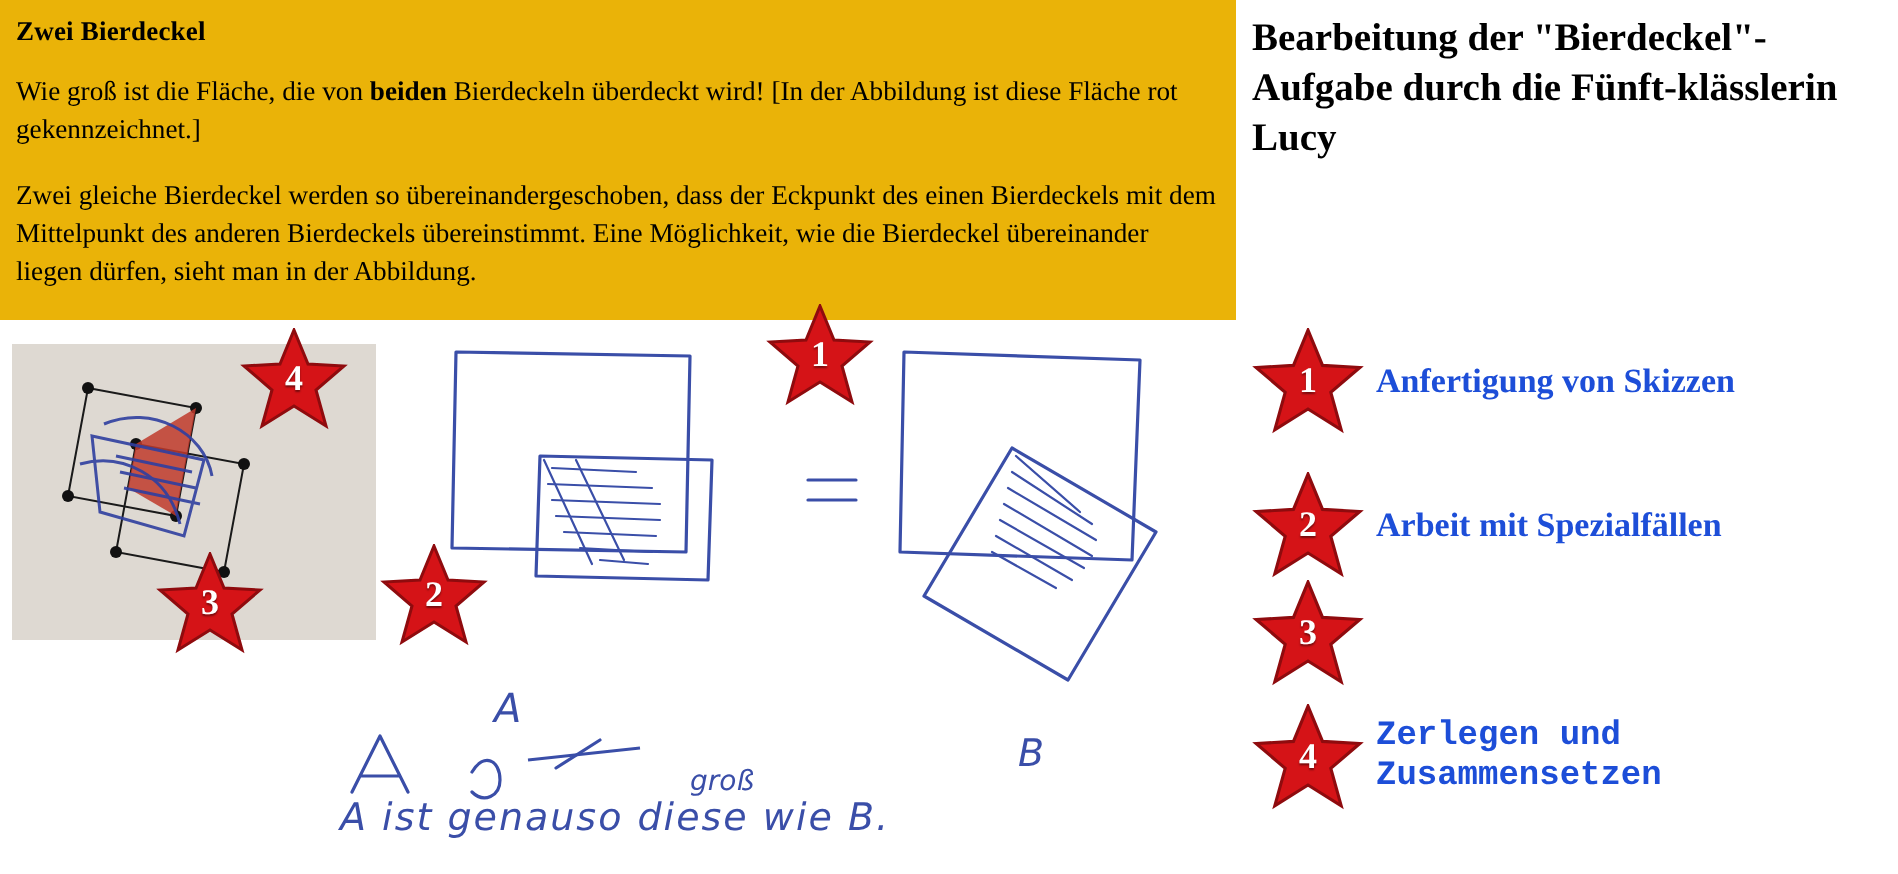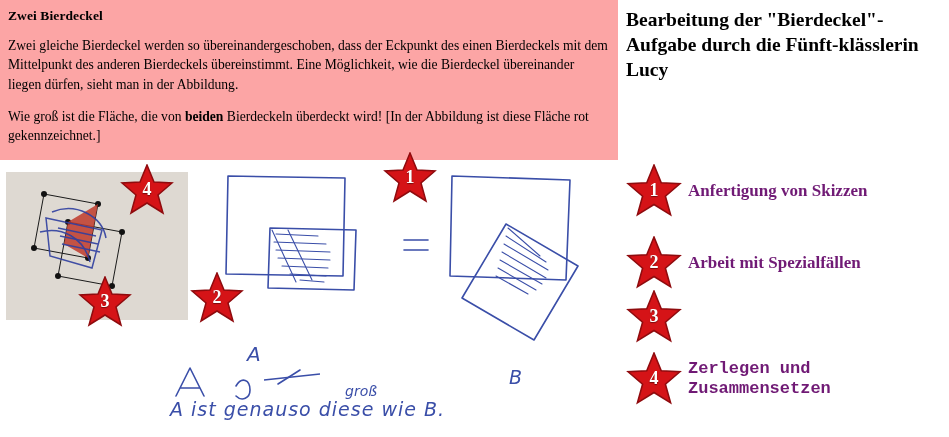--- a/index.html
+++ b/index.html
@@ -15,21 +15,21 @@
     font-family: "Liberation Serif", serif;
   }
 
   
   #task-text {
     position: absolute;
     left: 0;
     top: 0;
     width: 618px;
     height: 160px;
-    background: #fca5a5;
+    background: #eab308;
     box-sizing: border-box;
     padding: 8px 10px 4px 8px;
     font-family: Liberation Serif, serif;
   }
   #task-title {
     font-weight: bold;
     font-size: 13.5px;
     color: #000;
     margin: 0 0 12px 0;
     letter-spacing: .1px;
@@ -84,21 +84,21 @@
     position: absolute;
     left: 8px;
     width: 322px;
     display: flex;
     align-items: center;
   }
   .legend-label {
     font-weight: bold;
     font-size: 17px;
     line-height: 1.2;
-    color: #701a75;
+    color: #1d4ed8;
     margin-left: 6px;
   }
 
   
   .star {
     position: relative;
     display: inline-block;
     flex: 0 0 auto;
   }
   .star svg { display: block; }
@@ -121,22 +121,22 @@
     font-family: "DejaVu Sans", sans-serif;
     color: #3a4ea8;
     font-style: italic;
   }
 </style>
 </head>
 <body>
 
 <div id="task-text">
   <div id="task-title">Zwei Bierdeckel</div>
+  <p class="task-para"><span>Wie groß ist die Fläche, die von </span><b>beiden</b><span> Bierdeckeln überdeckt wird! [In der Abbildung ist diese Fläche rot gekennzeichnet.]</span></p>
   <p class="task-para">Zwei gleiche Bierdeckel werden so übereinandergeschoben, dass der Eckpunkt des einen Bierdeckels mit dem Mittelpunkt des anderen Bierdeckels übereinstimmt. Eine Möglichkeit, wie die Bierdeckel übereinander liegen dürfen, sieht man in der Abbildung.</p>
-  <p class="task-para"><span>Wie groß ist die Fläche, die von </span><b>beiden</b><span> Bierdeckeln überdeckt wird! [In der Abbildung ist diese Fläche rot gekennzeichnet.]</span></p>
 </div>
 
 <div id="drawing-area">
 
   <div id="photo-sketch">
     <svg width="182" height="148" viewBox="0 0 182 148">
       <rect x="0" y="0" width="182" height="148" fill="#ded9d2"></rect>
 
       <g stroke="#1a1a1a" stroke-width="1" fill="none">
         <polygon points="38,22 92,32 82,86 28,76"></polygon>

